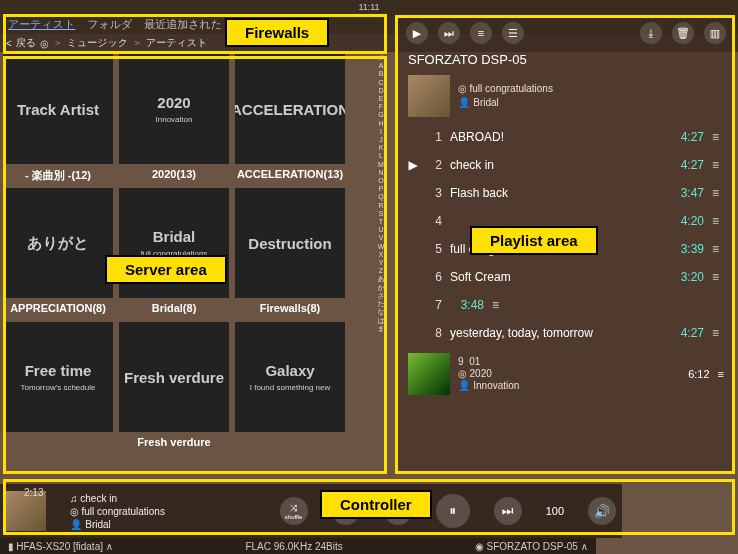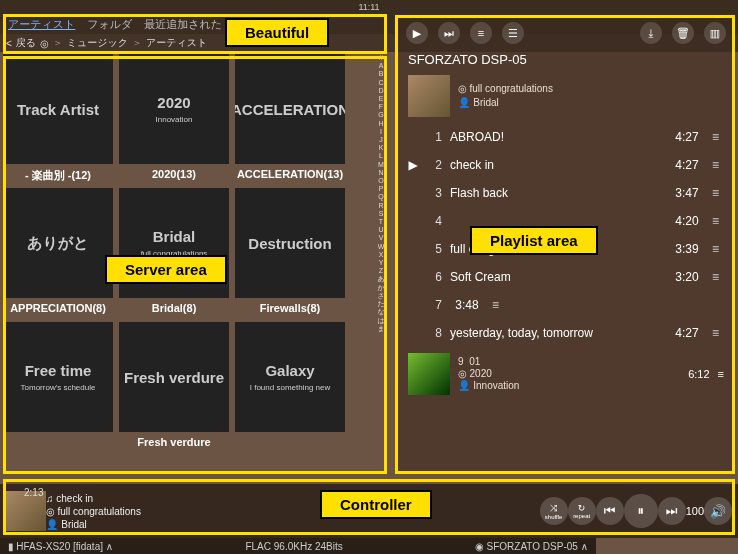--- a/index.html
+++ b/index.html
@@ -24,26 +24,26 @@
 .pl-top .spacer { flex:1; }
 .pl-dev { font-size:13px; color:#fff; padding:4px 10px; }
 .pl-head { display:flex; gap:8px; padding:4px 10px; align-items:center; }
 .pl-head .art { width:42px; height:42px; background:linear-gradient(135deg,#a86,#653); }
 .pl-head .meta { font-size:10px; color:#e8ddd2; line-height:14px; }
 .tracks { padding:2px 8px 2px 8px; }
 .trk { display:flex; align-items:center; height:28px; font-size:12px; color:#fff; gap:8px; }
 .trk .pcol { width:14px; text-align:center; }
 .trk .num { width:14px; text-align:right; color:#ddd; }
 .trk .title { flex:1; overflow:hidden; white-space:nowrap; text-overflow:ellipsis; }
-.trk .dur { width:34px; text-align:center; color:#ffffff; }
+.trk .dur { width:34px; text-align:right; color:#5eead4; }
 .trk .handle { width:14px; color:#ccc; }
 .extra { display:flex; gap:8px; padding:4px 10px; align-items:center; }
 .extra .art { width:42px; height:42px; background:#384; }
 .extra .meta { font-size:10px; color:#e8ddd2; line-height:12px; }
-.controller { position:absolute; left:0; bottom:16px; width:738px; height:54px; background:rgba(45,33,24,.85); display:flex; align-items:center; padding:0 6px; gap:0; }
+.controller { position:absolute; left:0; bottom:16px; width:622px; height:54px; background:rgba(45,33,24,.85); display:flex; align-items:center; padding:0 6px; gap:24px; }
 .controller .art { width:40px; height:40px; background:linear-gradient(135deg,#a86,#653); }
 .controller .info { font-size:10px; line-height:13px; color:#eee; }
 .controller .spacer { flex:1; }
 .controller .btn { width:28px; height:28px; border-radius:14px; background:rgba(255,255,255,.18); display:flex; align-items:center; justify-content:center; font-size:13px; cursor:pointer; }
 .footer { position:absolute; left:0; bottom:0; width:596px; height:16px; background:#2a1f16; display:flex; align-items:center; justify-content:space-between; font-size:10px; color:#ccc; padding:0 8px; }
 .time { position:absolute; left:24px; bottom:56px; font-size:10px; color:#ddd; z-index:30; }
 
 .t0{background:linear-gradient(135deg,#111,#444);} 
 .t1{background:linear-gradient(135deg,#0a0,#041);} 
 .t2{background:#b00;color:#fff;} 
@@ -71,21 +71,21 @@
   <span>&lt;</span>
   <span>戻る</span>
   <span>◎</span>
   <span class="sep">＞</span>
   <span>ミュージック</span>
   <span class="sep">＞</span>
   <span>アーティスト</span>
 </div>
 
 <div class="annot-box" style="left:3px; top:14px; width:384px; height:40px;"></div>
-<div class="annot" style="left:225px; top:18px;">Beautiful</div>
+<div class="annot" style="left:225px; top:18px;">Firewalls</div>
 <div class="annot-box" style="left:3px; top:56px; width:384px; height:418px;"></div>
 <div class="annot" style="left:105px; top:255px;">Server area</div>
 <div class="annot-box" style="left:395px; top:15px; width:340px; height:459px;"></div>
 <div class="annot" style="left:470px; top:226px;">Playlist area</div>
 <div class="annot-box" style="left:3px; top:479px; width:732px; height:56px;"></div>
 <div class="annot" style="left:320px; top:490px;">Controller</div>
 
 <div class="server">
   <div class="grid" id="grid">
       <div class="cell">

